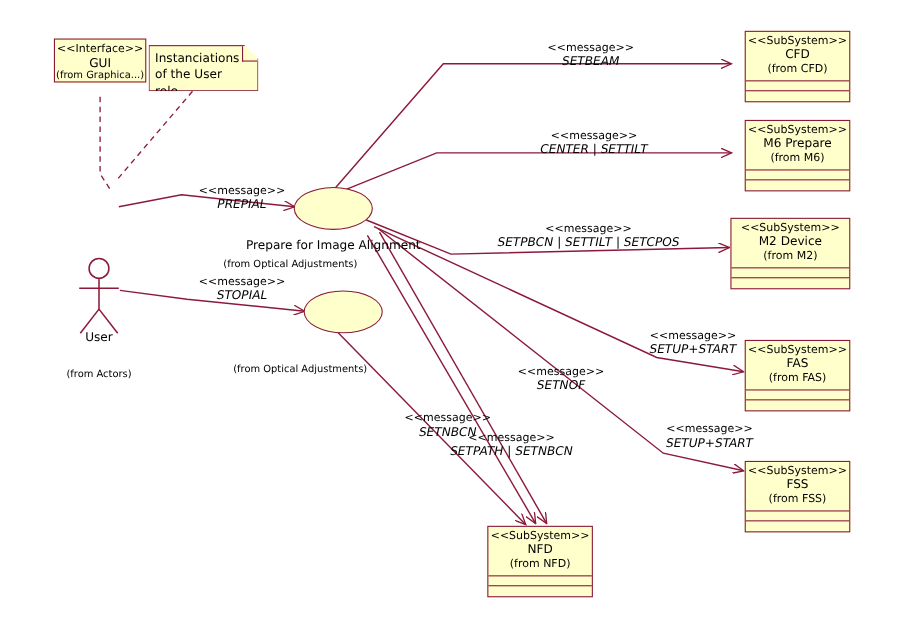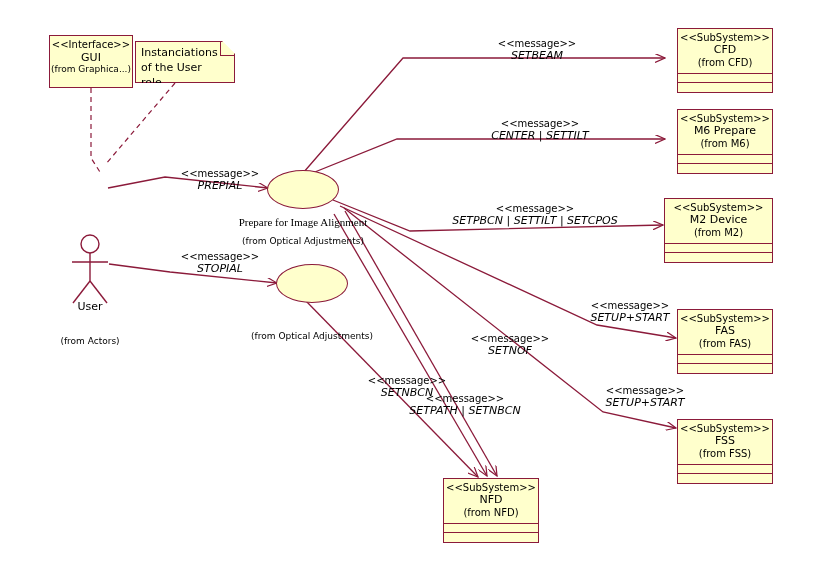--- a/index.html
+++ b/index.html
@@ -55,21 +55,21 @@
   
   .usecase{
     position:absolute;background:#FFFFCC;border:1px solid #8B1A3A;
     border-radius:50%;box-sizing:border-box;
   }
   .uc-label{
     position:absolute;text-align:center;font-size:11px;color:#000;
     white-space:nowrap;
   }
   .uc-from{
-    position:absolute;text-align:center;font-size:9px;color:#000;
+    position:absolute;font-size:9px;color:#000;
     white-space:nowrap;
   }
 
   
   .actor-label{position:absolute;font-size:11px;text-align:center;white-space:nowrap;}
   .actor-from{position:absolute;font-size:9px;text-align:center;white-space:nowrap;}
 
   
   .elabel{position:absolute;white-space:nowrap;}
   .elabel .st{display:block;font-size:10px;color:#000;text-align:center;}
@@ -113,36 +113,36 @@
 
     <path d="M344,208 L603,412 L676,428" fill="none" stroke="#8B1A3A" stroke-width="1.3" marker-end="url(#ah)"></path>
 
     <path d="M345,211 L497,476" fill="none" stroke="#8B1A3A" stroke-width="1.3" marker-end="url(#ah)"></path>
 
     <path d="M334,214 L487,476" fill="none" stroke="#8B1A3A" stroke-width="1.3" marker-end="url(#ah)"></path>
 
     <path d="M305,300 L478,477" fill="none" stroke="#8B1A3A" stroke-width="1.3" marker-end="url(#ah)"></path>
   </svg>
 
-  <div class="iface" style="left:49px;top:35px;width:84px;height:53px;">
+  <div class="iface" style="left:49px;top:35px;width:84px;height:40px;">
     <div class="stereo">&lt;&lt;Interface&gt;&gt;</div>
     <div class="nm">GUI</div>
     <div class="from">(from Graphica...)</div>
   </div>
 
   <div class="note" style="left:135px;top:41px;width:100px;height:42px;">
     <span>Instanciations of the User role.</span>
     <span class="fold"></span>
   </div>
 
   <div class="actor-label" style="left:50px;top:300px;width:80px;">User</div>
   <div class="actor-from" style="left:45px;top:336px;width:90px;">(from Actors)</div>
 
   <div class="usecase" style="left:267px;top:170px;width:72px;height:39px;"></div>
-  <div class="uc-label" style="left:203px;top:216px;width:200px;font-family:Liberation Serif, serif;">Prepare for Image Alignment</div>
+  <div class="uc-label" style="left:203px;top:216px;width:200px;">Prepare for Image Alignment</div>
   <div class="uc-from" style="left:203px;top:236px;width:200px;">(from Optical Adjustments)</div>
 
   <div class="usecase" style="left:276px;top:264px;width:72px;height:39px;"></div>
   <div class="uc-from" style="left:212px;top:331px;width:200px;">(from Optical Adjustments)</div>
 
   <div class="node" style="left:677px;top:28px;width:96px;height:65px;">
     <div class="hdr">
       <div class="stereo">&lt;&lt;SubSystem&gt;&gt;</div>
       <div class="nm">CFD</div>
       <div class="from">(from CFD)</div>

